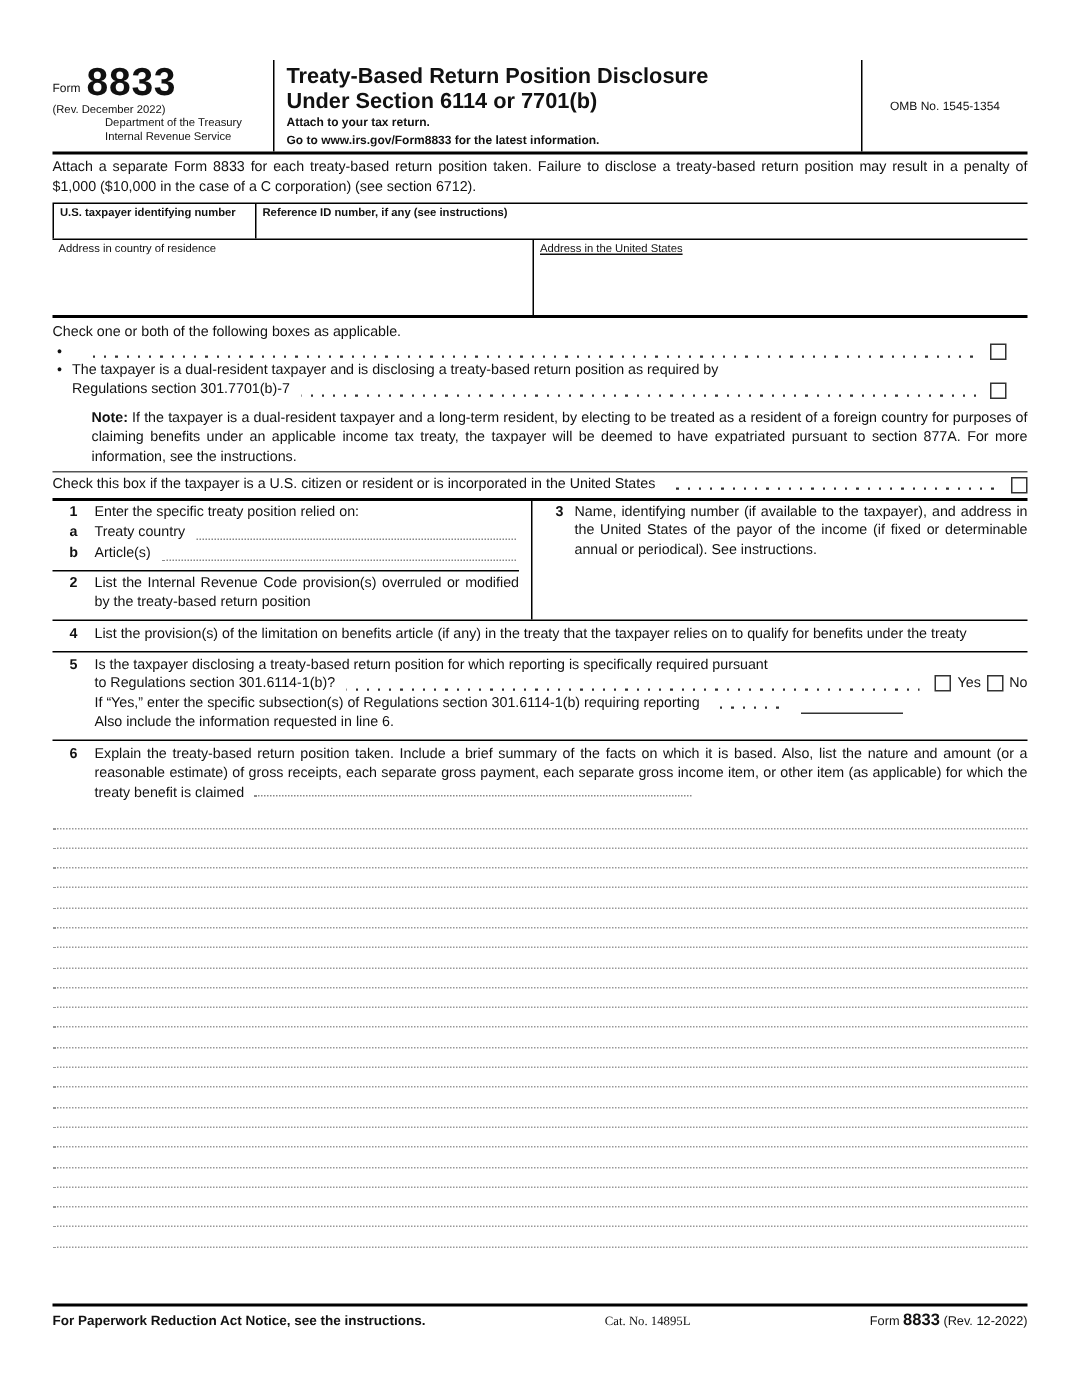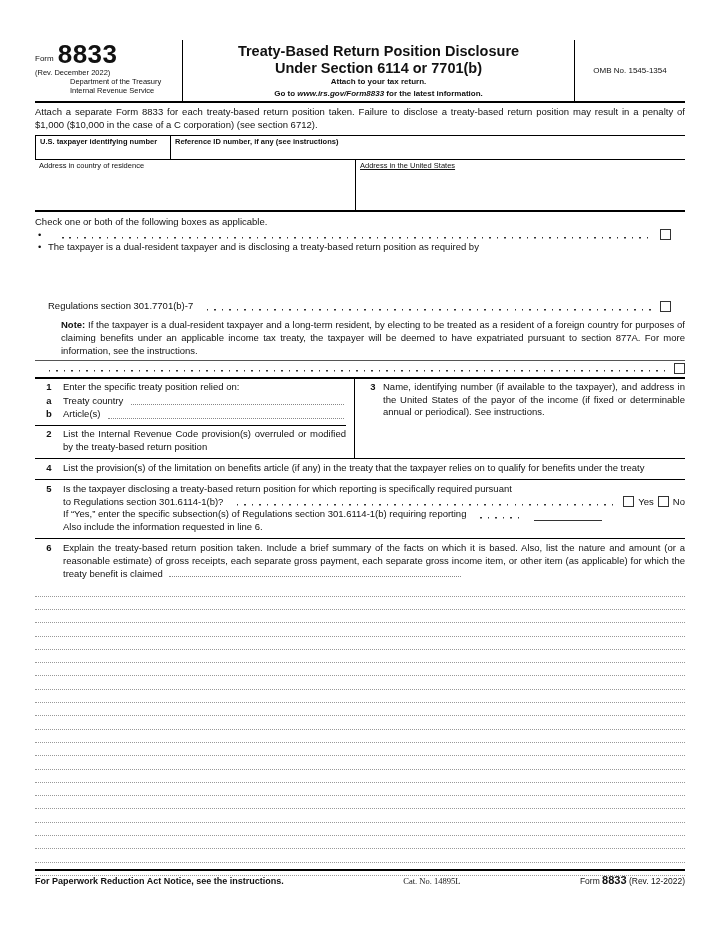--- a/index.html
+++ b/index.html
@@ -5,31 +5,31 @@
   * { margin:0; padding:0; box-sizing:border-box; }
   html,body { background:#fff; }
   body {
     width:720px; height:931px; position:relative;
     font-family:"Liberation Sans", sans-serif;
     color:#111; -webkit-font-smoothing:antialiased;
   }
   .page { position:absolute; left:35px; top:40px; width:650px; }
 
   .bold { font-weight:bold; }
-  .italic { font-style:italic; }
+  .italic { }
 
   
   .form-header { display:flex; align-items:stretch; border-bottom:2.5px solid #000; }
   .hdr-left { width:148px; padding:2px 6px 3px 0; border-right:1.5px solid #000; }
   .form-id { display:flex; align-items:flex-end; gap:4px; }
   .form-word { font-size:8px; padding-bottom:4px; }
   .form-num { font-size:26px; font-weight:bold; letter-spacing:0.5px; line-height:0.95; }
   .rev { font-size:7.5px; margin-top:1px; }
   .dept { font-size:7.5px; line-height:1.25;margin-left:35px; }
-  .hdr-center { flex:1; text-align:center; padding:3px 8px 2px; border-right:1.5px solid #000; display:flex; flex-direction:column; justify-content:flex-start; }
+  .hdr-center { flex:1; text-align:left; padding:3px 8px 2px; border-right:1.5px solid #000; display:flex; flex-direction:column; justify-content:flex-start; }
   .title { font-size:14.5px; font-weight:bold; line-height:1.15; }
   .sub { font-size:8px; font-weight:bold; line-height:1.3; margin-top:1px; }
   .hdr-right { width:110px; display:flex; align-items:center; justify-content:center; }
   .omb { font-size:8px; }
 
   
   .intro { font-size:9.5px; line-height:1.35; padding:3px 0 3px; text-align:justify; }
 
   
   .id-table { border-top:1px solid #000; border-bottom:2.5px solid #000; font-size:7.5px; }
@@ -46,21 +46,21 @@
   .t { font-size:9.5px; line-height:1.35; }
   .row { display:flex; align-items:flex-end; }
   .leader { flex:1; height:9px; margin:0 6px 1px 8px;
     background:repeating-linear-gradient(to right, transparent 0 6px, #333 6px 7.5px);
     background-size:100% 1.5px; background-repeat:no-repeat; background-position:left bottom 2px; }
   .checkbox { width:11px; height:11px; border:1.2px solid #333; background:#fff; display:inline-block; flex:0 0 auto; margin-bottom:1px; }
 
   .check-section { padding-top:4px; }
   .bullet-row { padding-left:3px; }
   .bullet { width:10px; flex:0 0 auto; }
-  .indent2 { padding-left:13px;margin-top:46px; }
+  .indent2 { padding-left:13px; }
 
   .note-p { font-size:9.5px; line-height:1.38; margin-top:5px; text-align:justify;margin-left:26px; }
 
   .citizen-row { border-top:1px solid #555; margin-top:3px; padding-top:1.5px; padding-bottom:2px; border-bottom:2.5px solid #000; }
 
   
   .grid13 { display:flex; border-bottom:1.5px solid #000; }
   .col-left { flex:0 0 320px; border-right:1px solid #000; padding:2px 8px 4px 0; }
   .col-right { flex:1; padding:2px 0 4px 8px; }
   .item { display:flex; }
@@ -147,20 +147,21 @@
       <span>Regulations section 301.7701(b)-7</span>
       <span class="leader"></span>
       <span class="checkbox"></span>
       <span style="flex:0 0 14px"></span>
     </div>
   </div>
 
   <p class="note-p"><span class="bold">Note:</span><span> If the taxpayer is a dual-resident taxpayer and a long-term resident, by electing to be treated as a resident of a foreign country for purposes of claiming benefits under an applicable income tax treaty, the taxpayer will be deemed to have expatriated pursuant to section 877A. For more information, see the instructions.</span></p>
 
   <div class="row t citizen-row">
+    <span>Check this box if the taxpayer is a U.S. citizen or resident or is incorporated in the United States</span>
     <span class="leader"></span>
     <span class="checkbox"></span>
   </div>
 
   <div class="grid13 t">
     <div class="col-left">
       <div class="item">
         <span class="num">1</span>
         <span class="body">Enter the specific treaty position relied on:</span>
       </div>

